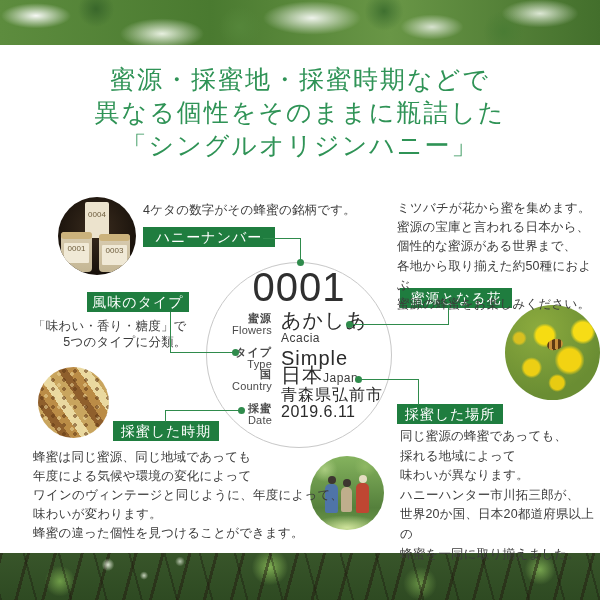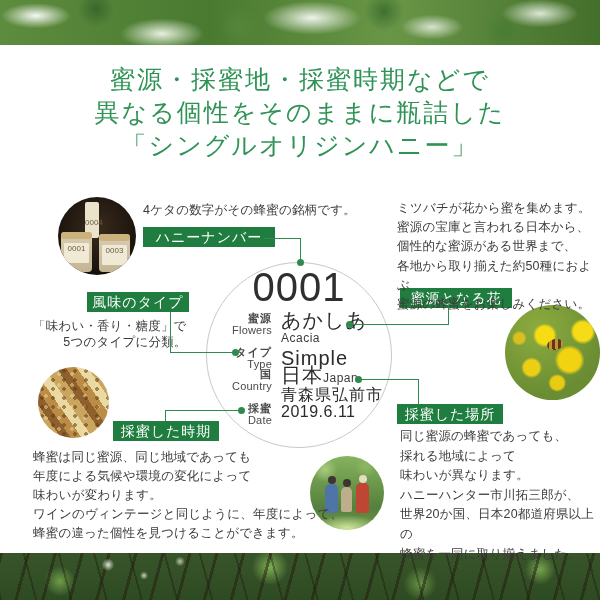--- a/index.html
+++ b/index.html
@@ -93,21 +93,21 @@
   .p-people{left:310px;top:456px;width:74px;height:74px;
     background:
       radial-gradient(ellipse 50px 18px at 50% 97%, #cfe39b, rgba(207,227,155,0) 70%),
       radial-gradient(circle 18px at 20% 18%, #aacc80, rgba(170,204,128,0) 70%),
       radial-gradient(circle 16px at 75% 14%, #8fb864, rgba(143,184,100,0) 70%),
       linear-gradient(#85b35e,#55803c 70%,#6f9a4c);}
 
   
   .jlabel{position:absolute;background:#ece3cd;color:#6d5c3c;text-align:center;border-radius:2px;
           font-size:8px;line-height:10px;}
-  .jl-top{left:27px;top:5px;width:14px;height:36px;padding-top:16px;box-sizing:border-box;}
+  .jl-top{left:27px;top:5px;width:24px;height:36px;padding-top:8px;box-sizing:border-box;}
   .jar{position:absolute;border-radius:4px;background:linear-gradient(#d9cdb2,#c4b694);}
   .j-left{left:3px;top:35px;width:31px;height:40px;}
   .j-right{left:41px;top:37px;width:31px;height:38px;}
   .jlid{position:absolute;left:0;top:0;width:100%;height:7px;background:#cbb27c;border-radius:3px;}
   .jface{position:absolute;left:3px;top:11px;width:25px;height:20px;background:#f0e9d6;color:#6d5c3c;
          text-align:center;font-size:8px;line-height:11px;border-radius:1px;}
 
   
   .bee{position:absolute;left:44%;top:36%;width:16px;height:11px;border-radius:50%;
        background:repeating-linear-gradient(100deg,#5d3a12 0 3px,#c98f3a 3px 6px);
@@ -180,22 +180,22 @@
     <div>ミツバチが花から蜜を集めます。</div>
     <div>蜜源の宝庫と言われる日本から、</div>
     <div>個性的な蜜源がある世界まで、</div>
     <div>各地から取り揃えた約50種におよぶ</div>
     <div>蜜源の蜂蜜をお楽しみください。</div>
   </div>
 
   <div class="txt t-hd">
     <div>蜂蜜は同じ蜜源、同じ地域であっても</div>
     <div>年度による気候や環境の変化によって</div>
+    <div>ワインのヴィンテージと同じように、年度によって、</div>
     <div>味わいが変わります。</div>
-    <div>ワインのヴィンテージと同じように、年度によって、</div>
     <div>蜂蜜の違った個性を見つけることができます。</div>
   </div>
 
   <div class="txt t-hp">
     <div>同じ蜜源の蜂蜜であっても、</div>
     <div>採れる地域によって</div>
     <div>味わいが異なります。</div>
     <div>ハニーハンター市川拓三郎が、</div>
     <div>世界20か国、日本20都道府県以上の</div>
     <div>蜂蜜を一同に取り揃えました。</div>

